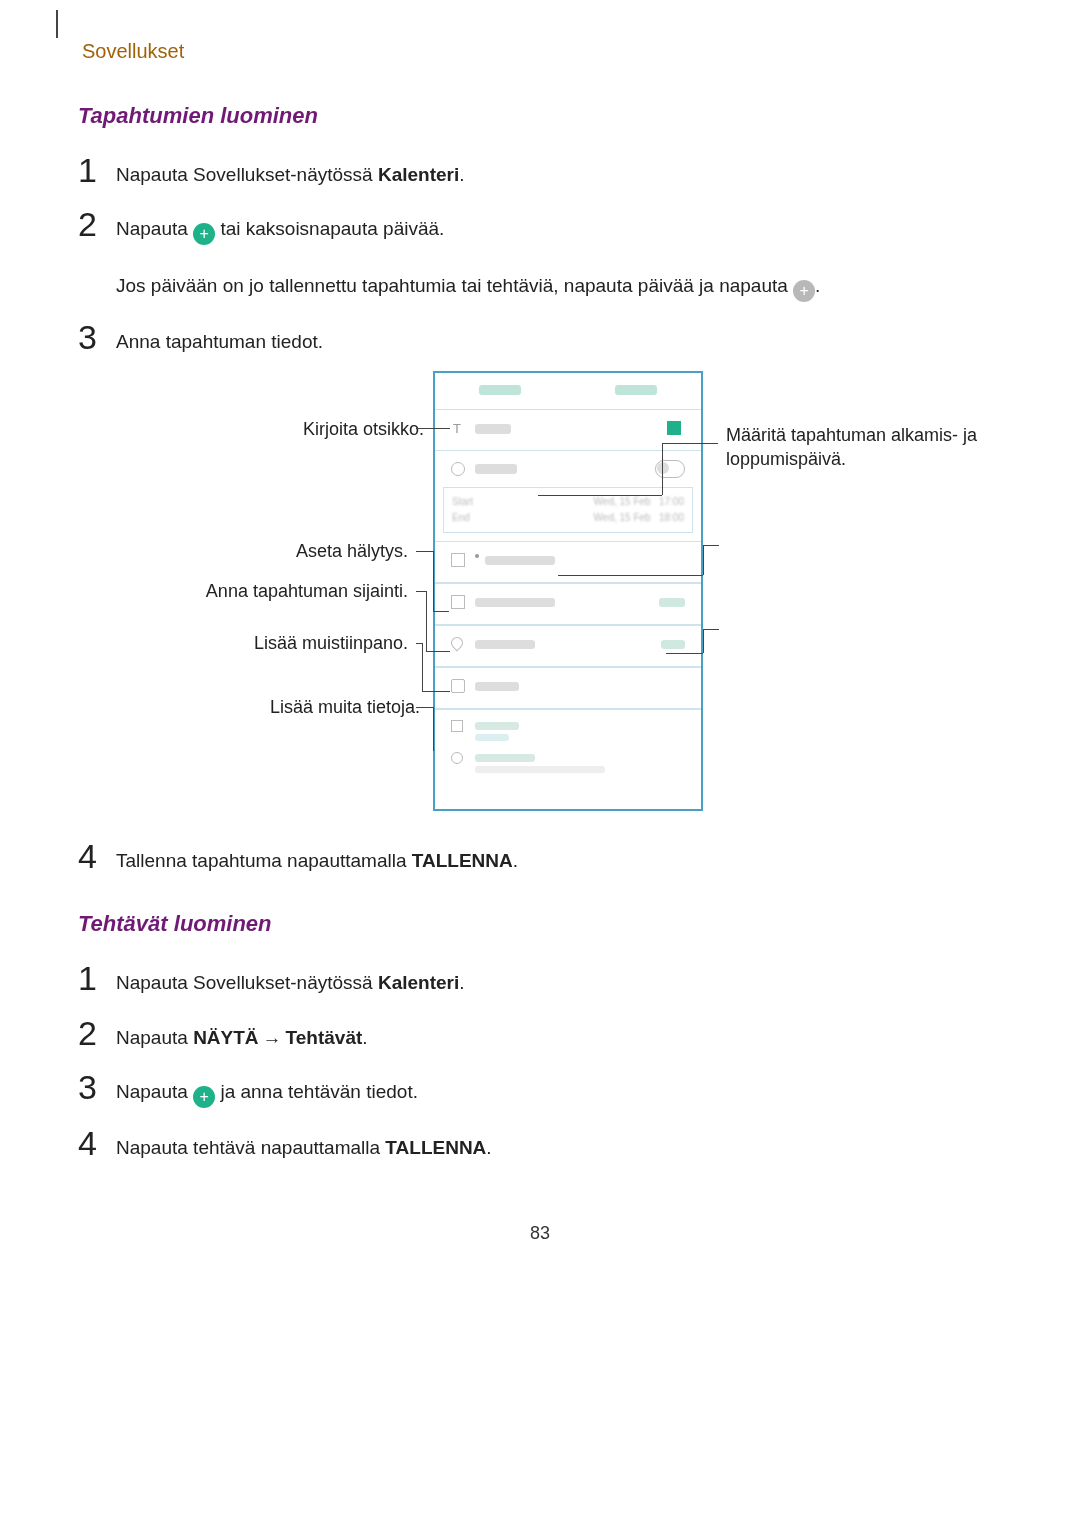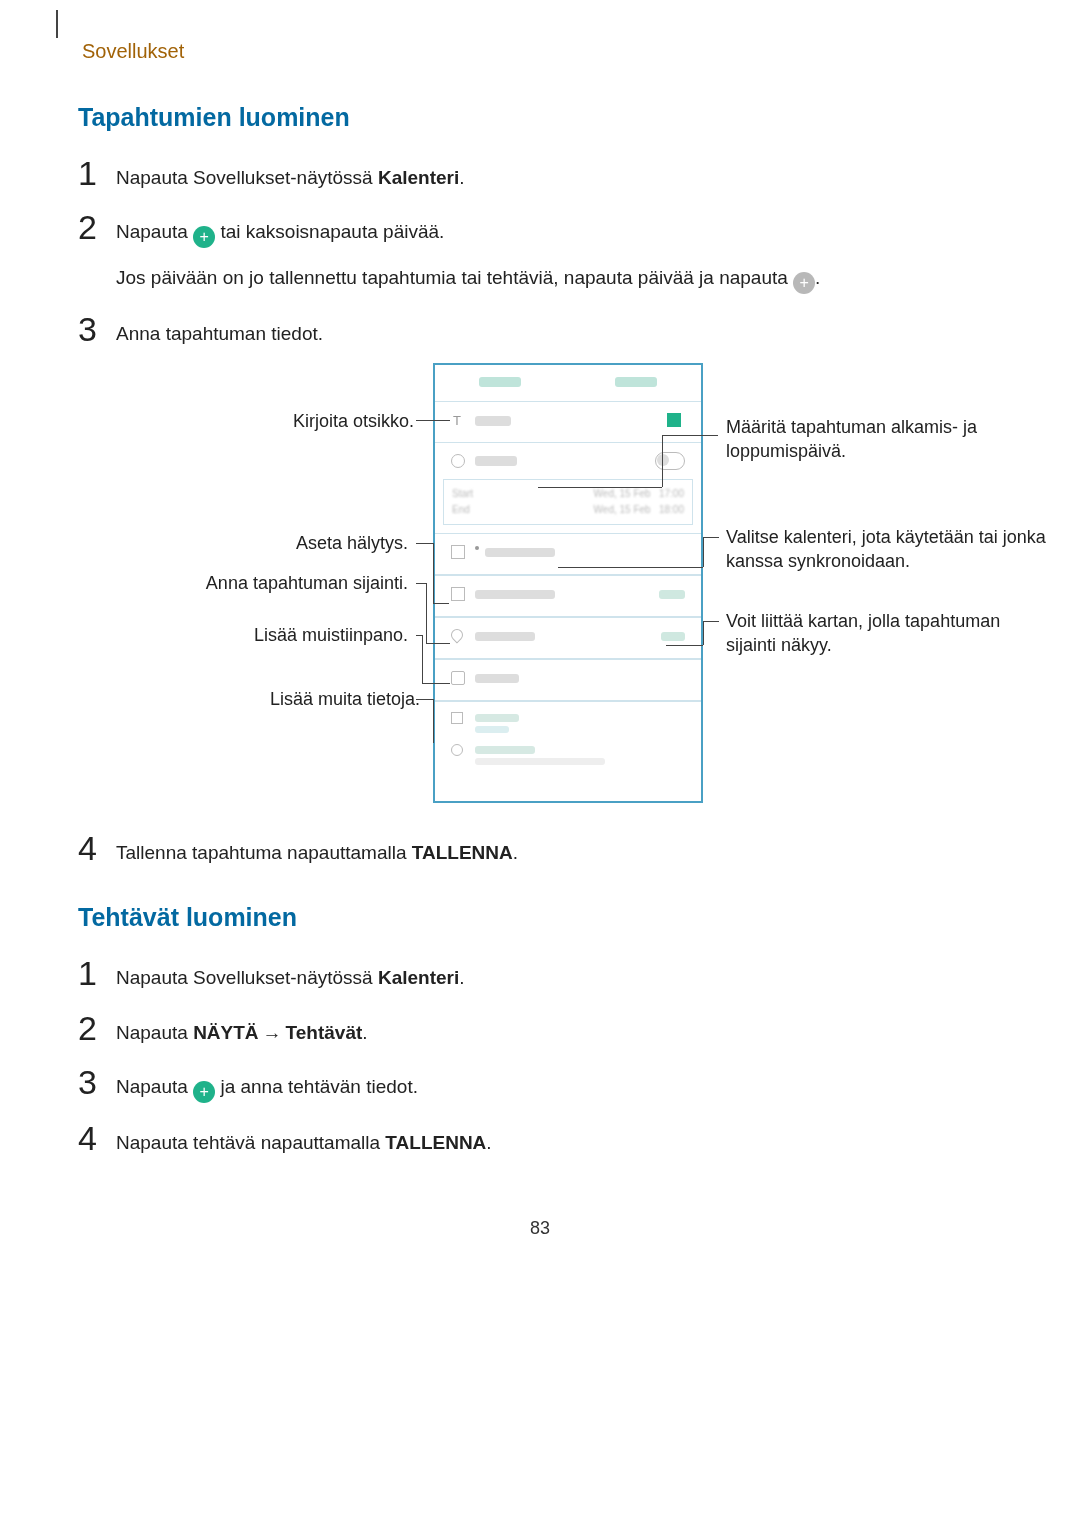--- a/index.html
+++ b/index.html
@@ -20,24 +20,25 @@
     position: absolute;
     top: 10px;
     left: 56px;
   }
   .header {
     color: #a16207;
     font-size: 20px;
     margin: 0 0 40px 4px;
   }
   .section-title {
-    color: #0369a1;
-    font-size: 25px;
+    color: #701a75;
+    font-size: 22px;
     font-weight: bold;
     margin: 36px 0 24px 0;
+    font-style: italic;
   }
   .steps {
     margin: 0;
     padding: 0;
   }
   .step {
     display: flex;
     align-items: flex-start;
     margin: 18px 0 10px 0;
   }
@@ -50,21 +51,21 @@
     color: #222;
     text-align: left;
   }
   .step .body {
     flex: 1;
     font-size: 19px;
     line-height: 1.55;
     padding-top: 7px;
   }
   .step .body .sub {
-    margin-top: 15px;
+    margin-top: 26px;
   }
   .plus-icon {
     display: inline-flex;
     width: 22px;
     height: 22px;
     border-radius: 50%;
     background: #1fb28a;
     color: #fff;
     align-items: center;
     justify-content: center;
@@ -257,21 +258,21 @@
           <div class="b1"></div>
           <div class="b2"></div>
         </div>
       <div class="ph-tz">
           <div class="ic1"></div>
           <div class="b1"></div>
           <div class="b2"></div>
         </div>
     </div>
 
-    <div class="label left" style="top:46px; left:6px; width:330px;">Kirjoita otsikko.</div>
+    <div class="label left" style="top:46px; left:16px; width:330px;">Kirjoita otsikko.</div>
     <div class="line h" style="top:57px; left:338px; width:34px;"></div>
 
     <div class="label left" style="top:168px; left:0; width:330px;">Aseta hälytys.</div>
     <div class="line h" style="top:180px; left:338px; width:17px;"></div>
     <div class="line v" style="top:180px; left:355px; height:60px;"></div>
     <div class="line h" style="top:240px; left:355px; width:16px;"></div>
 
     <div class="label left" style="top:208px; left:0; width:330px;">Anna tapahtuman sijainti.</div>
     <div class="line h" style="top:220px; left:338px; width:10px;"></div>
     <div class="line v" style="top:220px; left:348px; height:60px;"></div>
@@ -284,26 +285,24 @@
 
     <div class="label left" style="top:324px; left:12px; width:330px;">Lisää muita tietoja.</div>
     <div class="line h" style="top:336px; left:338px; width:17px;"></div>
     <div class="line v" style="top:336px; left:355px; height:44px;"></div>
 
     <div class="label" style="top:52px; left:648px; width:310px;">Määritä tapahtuman alkamis- ja loppumispäivä.</div>
     <div class="line h" style="top:72px; left:584px; width:56px;"></div>
     <div class="line v" style="top:72px; left:584px; height:52px;"></div>
     <div class="line h" style="top:124px; left:460px; width:124px;"></div>
 
-    <div class="label" style="top:162px; left:648px; width:330px;">Valitse kalenteri, jota käytetään tai jonka kanssa synkronoidaan.</div>
     <div class="line h" style="top:174px; left:625px; width:16px;"></div>
     <div class="line v" style="top:174px; left:625px; height:30px;"></div>
     <div class="line h" style="top:204px; left:480px; width:145px;"></div>
 
-    <div class="label" style="top:246px; left:648px; width:300px;">Voit liittää kartan, jolla tapahtuman sijainti näkyy.</div>
     <div class="line h" style="top:258px; left:625px; width:16px;"></div>
     <div class="line v" style="top:258px; left:625px; height:24px;"></div>
     <div class="line h" style="top:282px; left:588px; width:37px;"></div>
   </div>
 
   <div class="steps">
     <div class="step">
       <div class="num">4</div>
       <div class="body">
         <span>Tallenna tapahtuma napauttamalla </span><strong>TALLENNA</strong><span>.</span>

